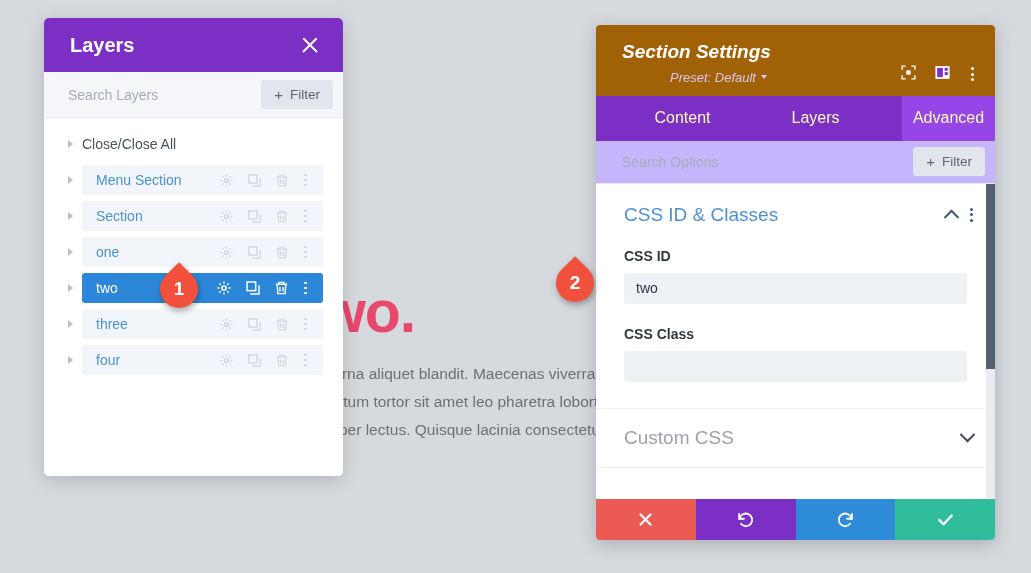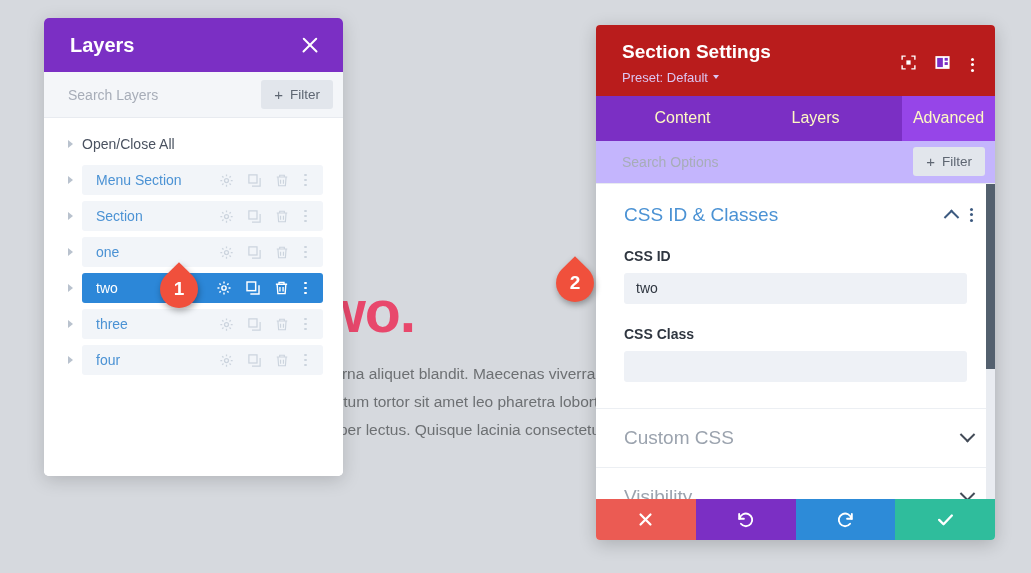--- a/index.html
+++ b/index.html
@@ -165,32 +165,33 @@
     position: absolute;
     left: 596px; top: 25px;
     width: 399px; height: 515px;
     background: #ffffff;
     border-radius: 4px;
     box-shadow: 0 4px 18px rgba(0,0,0,0.20);
     overflow: hidden;
     display: flex; flex-direction: column;
   }
   #settings-header {
-    background: #b91c1c;
+    background: #a16207;
     padding: 16px 18px 11px 26px;
     flex: 0 0 auto;
-    display: flex; align-items: center; justify-content: space-between;
+    display: flex; align-items: flex-end; justify-content: space-between; font-style: italic;
   }
   #settings-title {
     color: #fff; font-size: 19px; font-weight: bold; line-height: 1.2;
   }
   #settings-preset {
     color: #dcc6f2; font-size: 13px; margin-top: 6px;
     display: flex; align-items: center; gap: 5px;
     cursor: pointer;
+    margin-left: 48px;
   }
   .caret-down-sm {
     width: 0; height: 0;
     border-top: 4px solid #dcc6f2;
     border-left: 3.5px solid transparent;
     border-right: 3.5px solid transparent;
     display: inline-block;
   }
   #header-icons { display: flex; align-items: center; gap: 17px; padding-top: 4px; }
   .hicon { cursor: pointer; display: block; }
@@ -345,21 +346,21 @@
     <div class="filter-btn">
       <span class="filter-plus">+</span>
       <span>Filter</span>
     </div>
   </div>
 
   <div id="layers-body">
 
     <div id="openclose-row">
       <span class="tri"></span>
-      <span id="openclose-label">Open/Close All</span>
+      <span id="openclose-label">Close/Close All</span>
     </div>
 
     <div class="layer-row">
       <span class="tri"></span>
       <div class="chip">
         <span class="layer-name">Menu Section</span>
         <div class="row-icons">
           <span class="ricon">
               <svg width="15" height="15" viewBox="0 0 24 24" fill="none" stroke-width="2">
                 <circle cx="12" cy="12" r="3.2"></circle>
@@ -624,24 +625,20 @@
 
       <div class="divider"></div>
     </div>
 
     <div class="collapsed-row">
       <span class="collapsed-title">Custom CSS</span>
       <span class="chev down grey"></span>
     </div>
     <div class="divider" style="margin-top:0"></div>
 
-    <div class="collapsed-row">
-      <span class="collapsed-title">Visibility</span>
-      <span class="chev down grey"></span>
-    </div>
 
     <div id="scrollbar-track">
       <div id="scrollbar-thumb"></div>
     </div>
   </div>
 
   <div id="action-bar">
     <div class="action-btn abtn-cancel">
       <svg width="17" height="17" viewBox="0 0 24 24" stroke="#fff" stroke-width="3.2" stroke-linecap="round">
           <path d="M5 5l14 14M19 5L5 19"></path>

